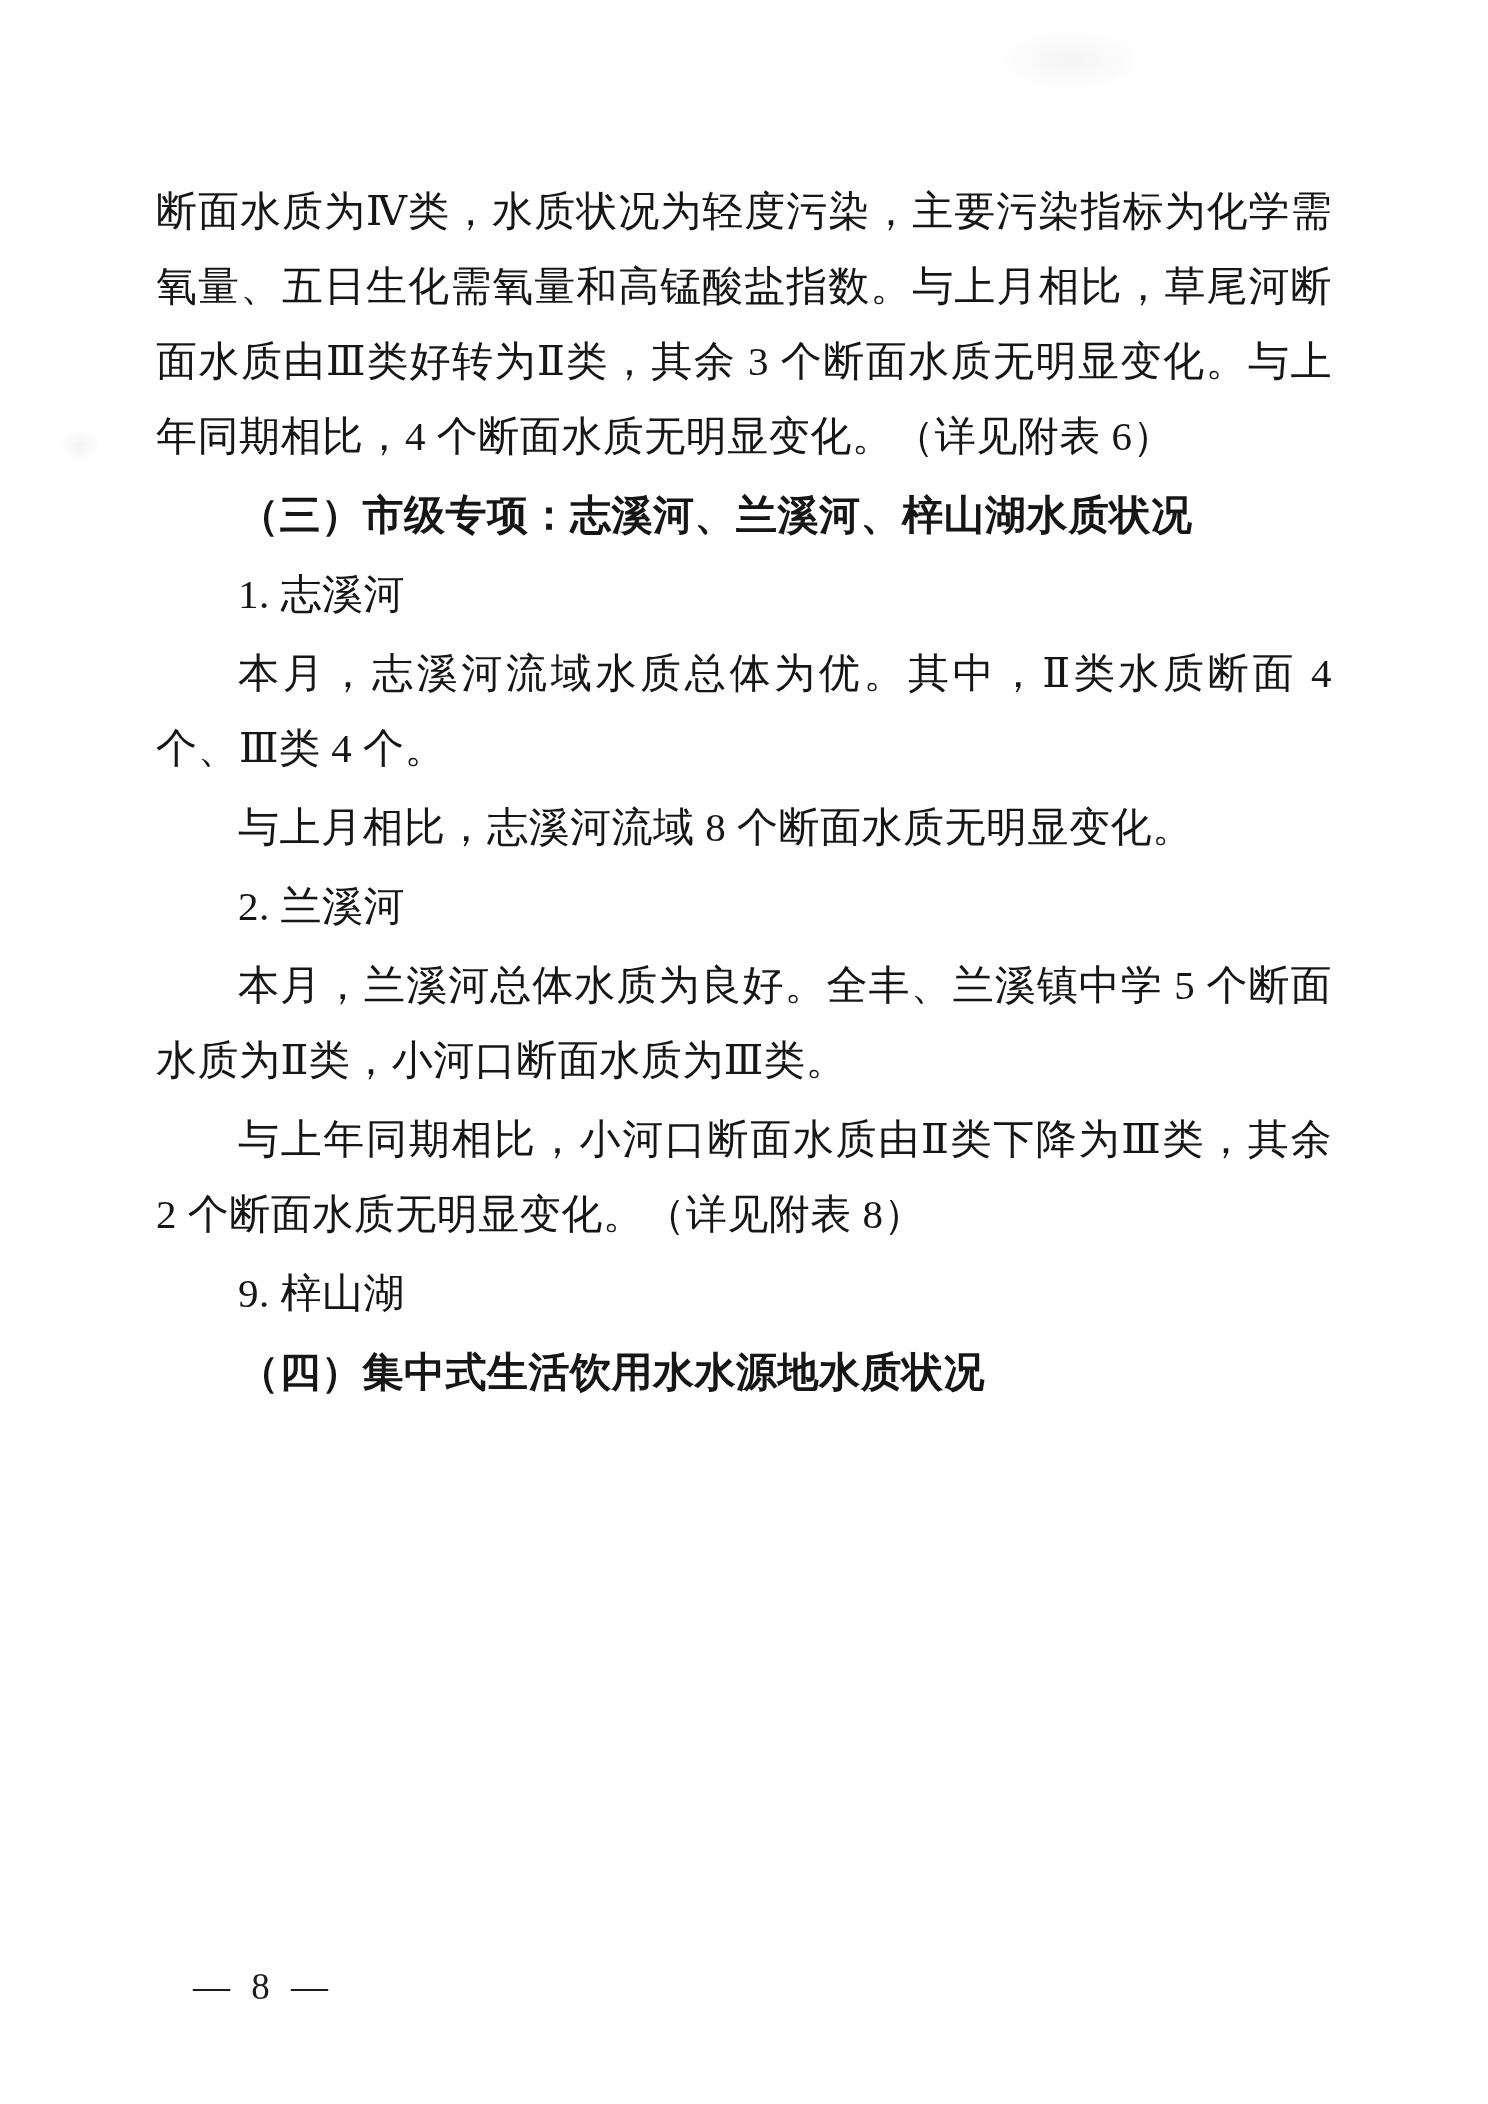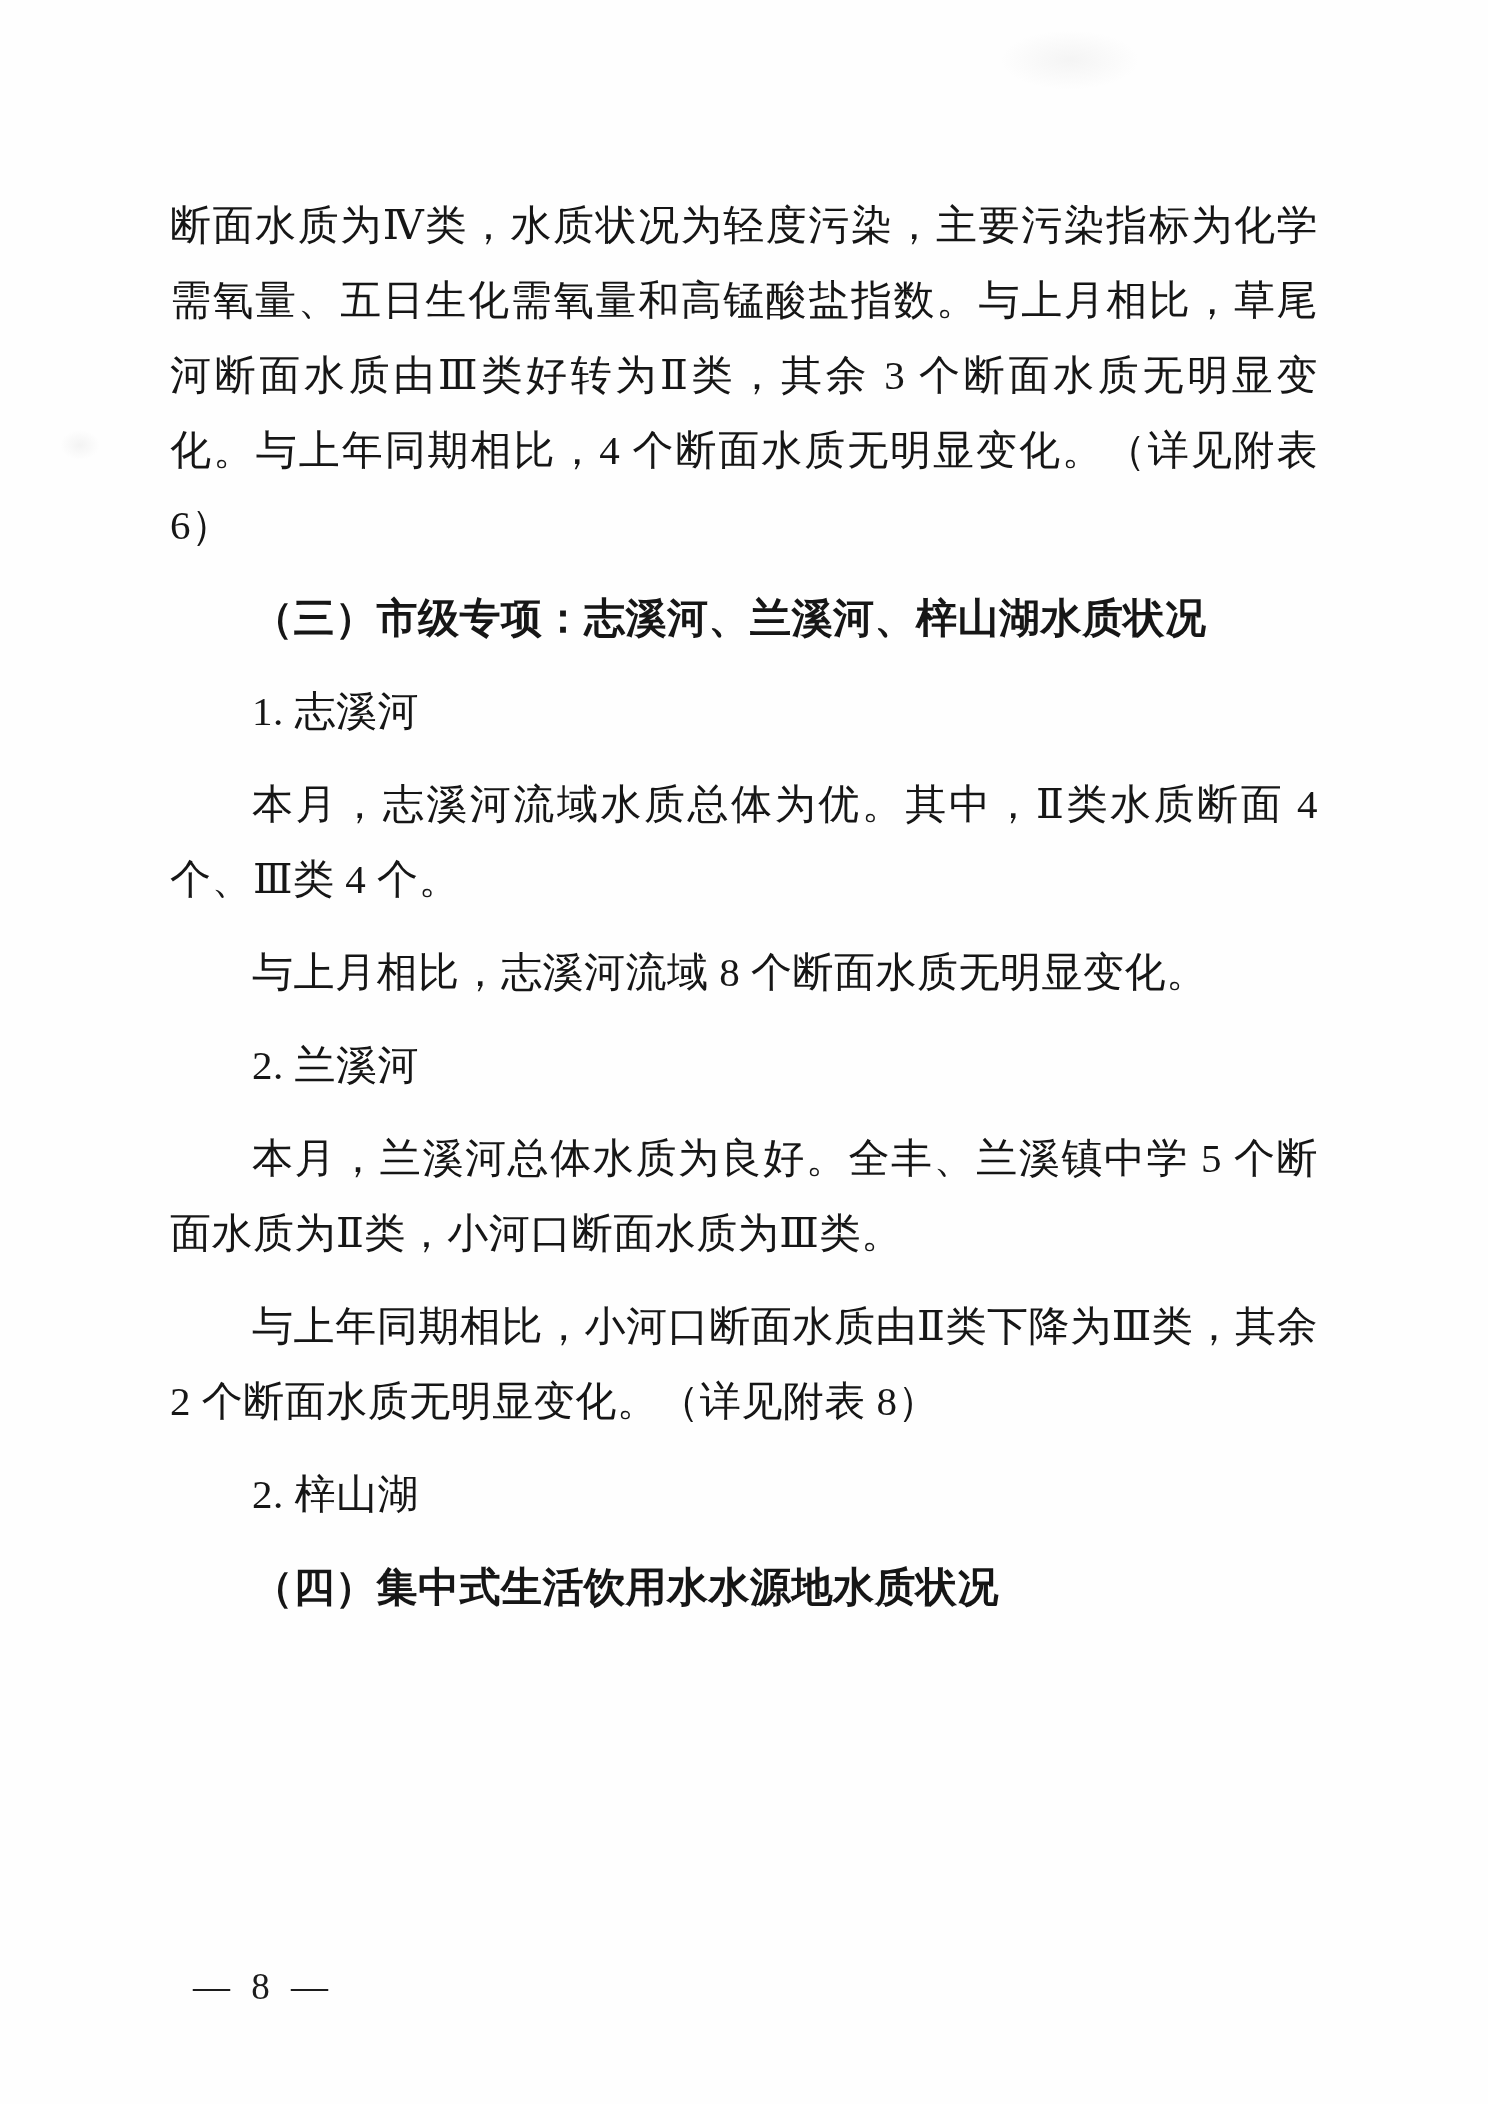--- a/index.html
+++ b/index.html
@@ -30,21 +30,21 @@
     left: 60px; top: 430px; width: 40px; height: 30px;
     background: radial-gradient(ellipse at center, rgba(150,150,150,0.10), rgba(150,150,150,0) 70%);
   }
   .content {
     position: absolute;
     left: 152px;
     top: 170px;
     width: 1184px;
   }
   .content p {
-    margin: 18px;
+    margin: 4px;
     font-size: 41px;
     line-height: 75px;
     text-align: justify;
     text-align-last: left;
     letter-spacing: 0.5px;
   }
   .indent {
     text-indent: 2em;
   }
   .noindent {
@@ -83,21 +83,21 @@
     <p class="indent">与上月相比，志溪河流域 8 个断面水质无明显变化。</p>
 
 
     <p class="indent">2. 兰溪河</p>
 
     <p class="indent">本月，兰溪河总体水质为良好。全丰、兰溪镇中学 5 个断面水质为Ⅱ类，小河口断面水质为Ⅲ类。</p>
 
 
     <p class="indent">与上年同期相比，小河口断面水质由Ⅱ类下降为Ⅲ类，其余 2 个断面水质无明显变化。（详见附表 8）</p>
 
-    <p class="indent">2. 梓山湖</p>
+    <p class="indent">9. 梓山湖</p>
 
 
     <p class="indent bold">（四）集中式生活饮用水水源地水质状况</p>
   </div>
 
   <div class="footer">— 8 —</div>
 
 </div>
 
 </body></html>

